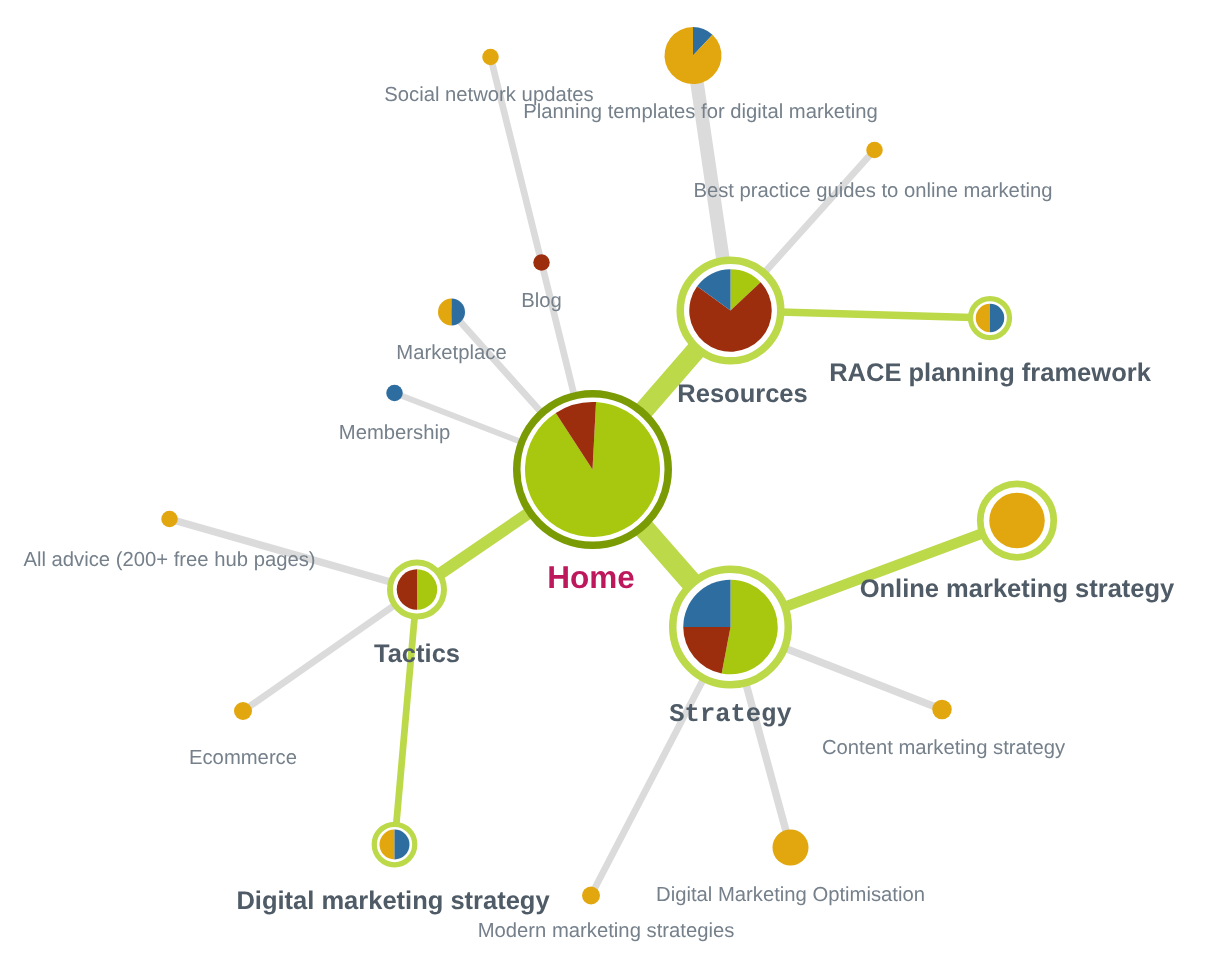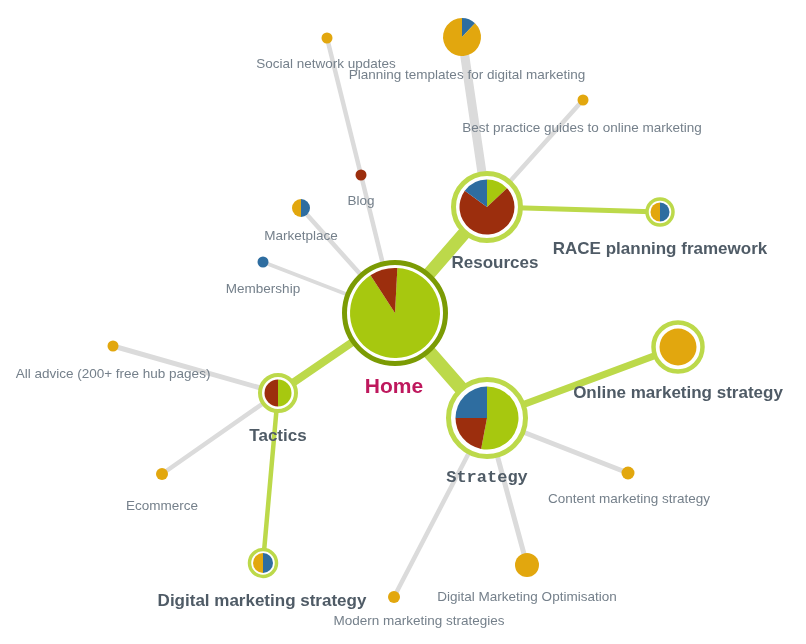--- a/index.html
+++ b/index.html
@@ -123,16 +123,16 @@
     <div class="lbl major" style="left: 678px; top: 393px;">Online marketing strategy</div>
     <div class="lbl minor" style="left: 467px; top: 74px;">Planning templates for digital marketing</div>
     <div class="lbl major" style="left: 262px; top: 601px;">Digital marketing strategy</div>
     <div class="lbl minor" style="left: 582px; top: 127px;">Best practice guides to online marketing</div>
     <div class="lbl minor" style="left: 326px; top: 63px;">Social network updates</div>
     <div class="lbl minor" style="left: 361px; top: 200px;">Blog</div>
     <div class="lbl minor" style="left: 301px; top: 235px;">Marketplace</div>
     <div class="lbl minor" style="left: 263px; top: 288px;">Membership</div>
     <div class="lbl minor" style="left: 113px; top: 373px;">All advice (200+ free hub pages)</div>
     <div class="lbl minor" style="left: 162px; top: 505px;">Ecommerce</div>
-    <div class="lbl minor" style="left: 419px; top: 620px;">Modern marketing strategies</div>
+    <div class="lbl minor" style="left: 404px; top: 620px;">Modern marketing strategies</div>
     <div class="lbl minor" style="left: 527px; top: 596px;">Digital Marketing Optimisation</div>
     <div class="lbl minor" style="left: 629px; top: 498px;">Content marketing strategy</div>
   </div>
 
 </body></html>

